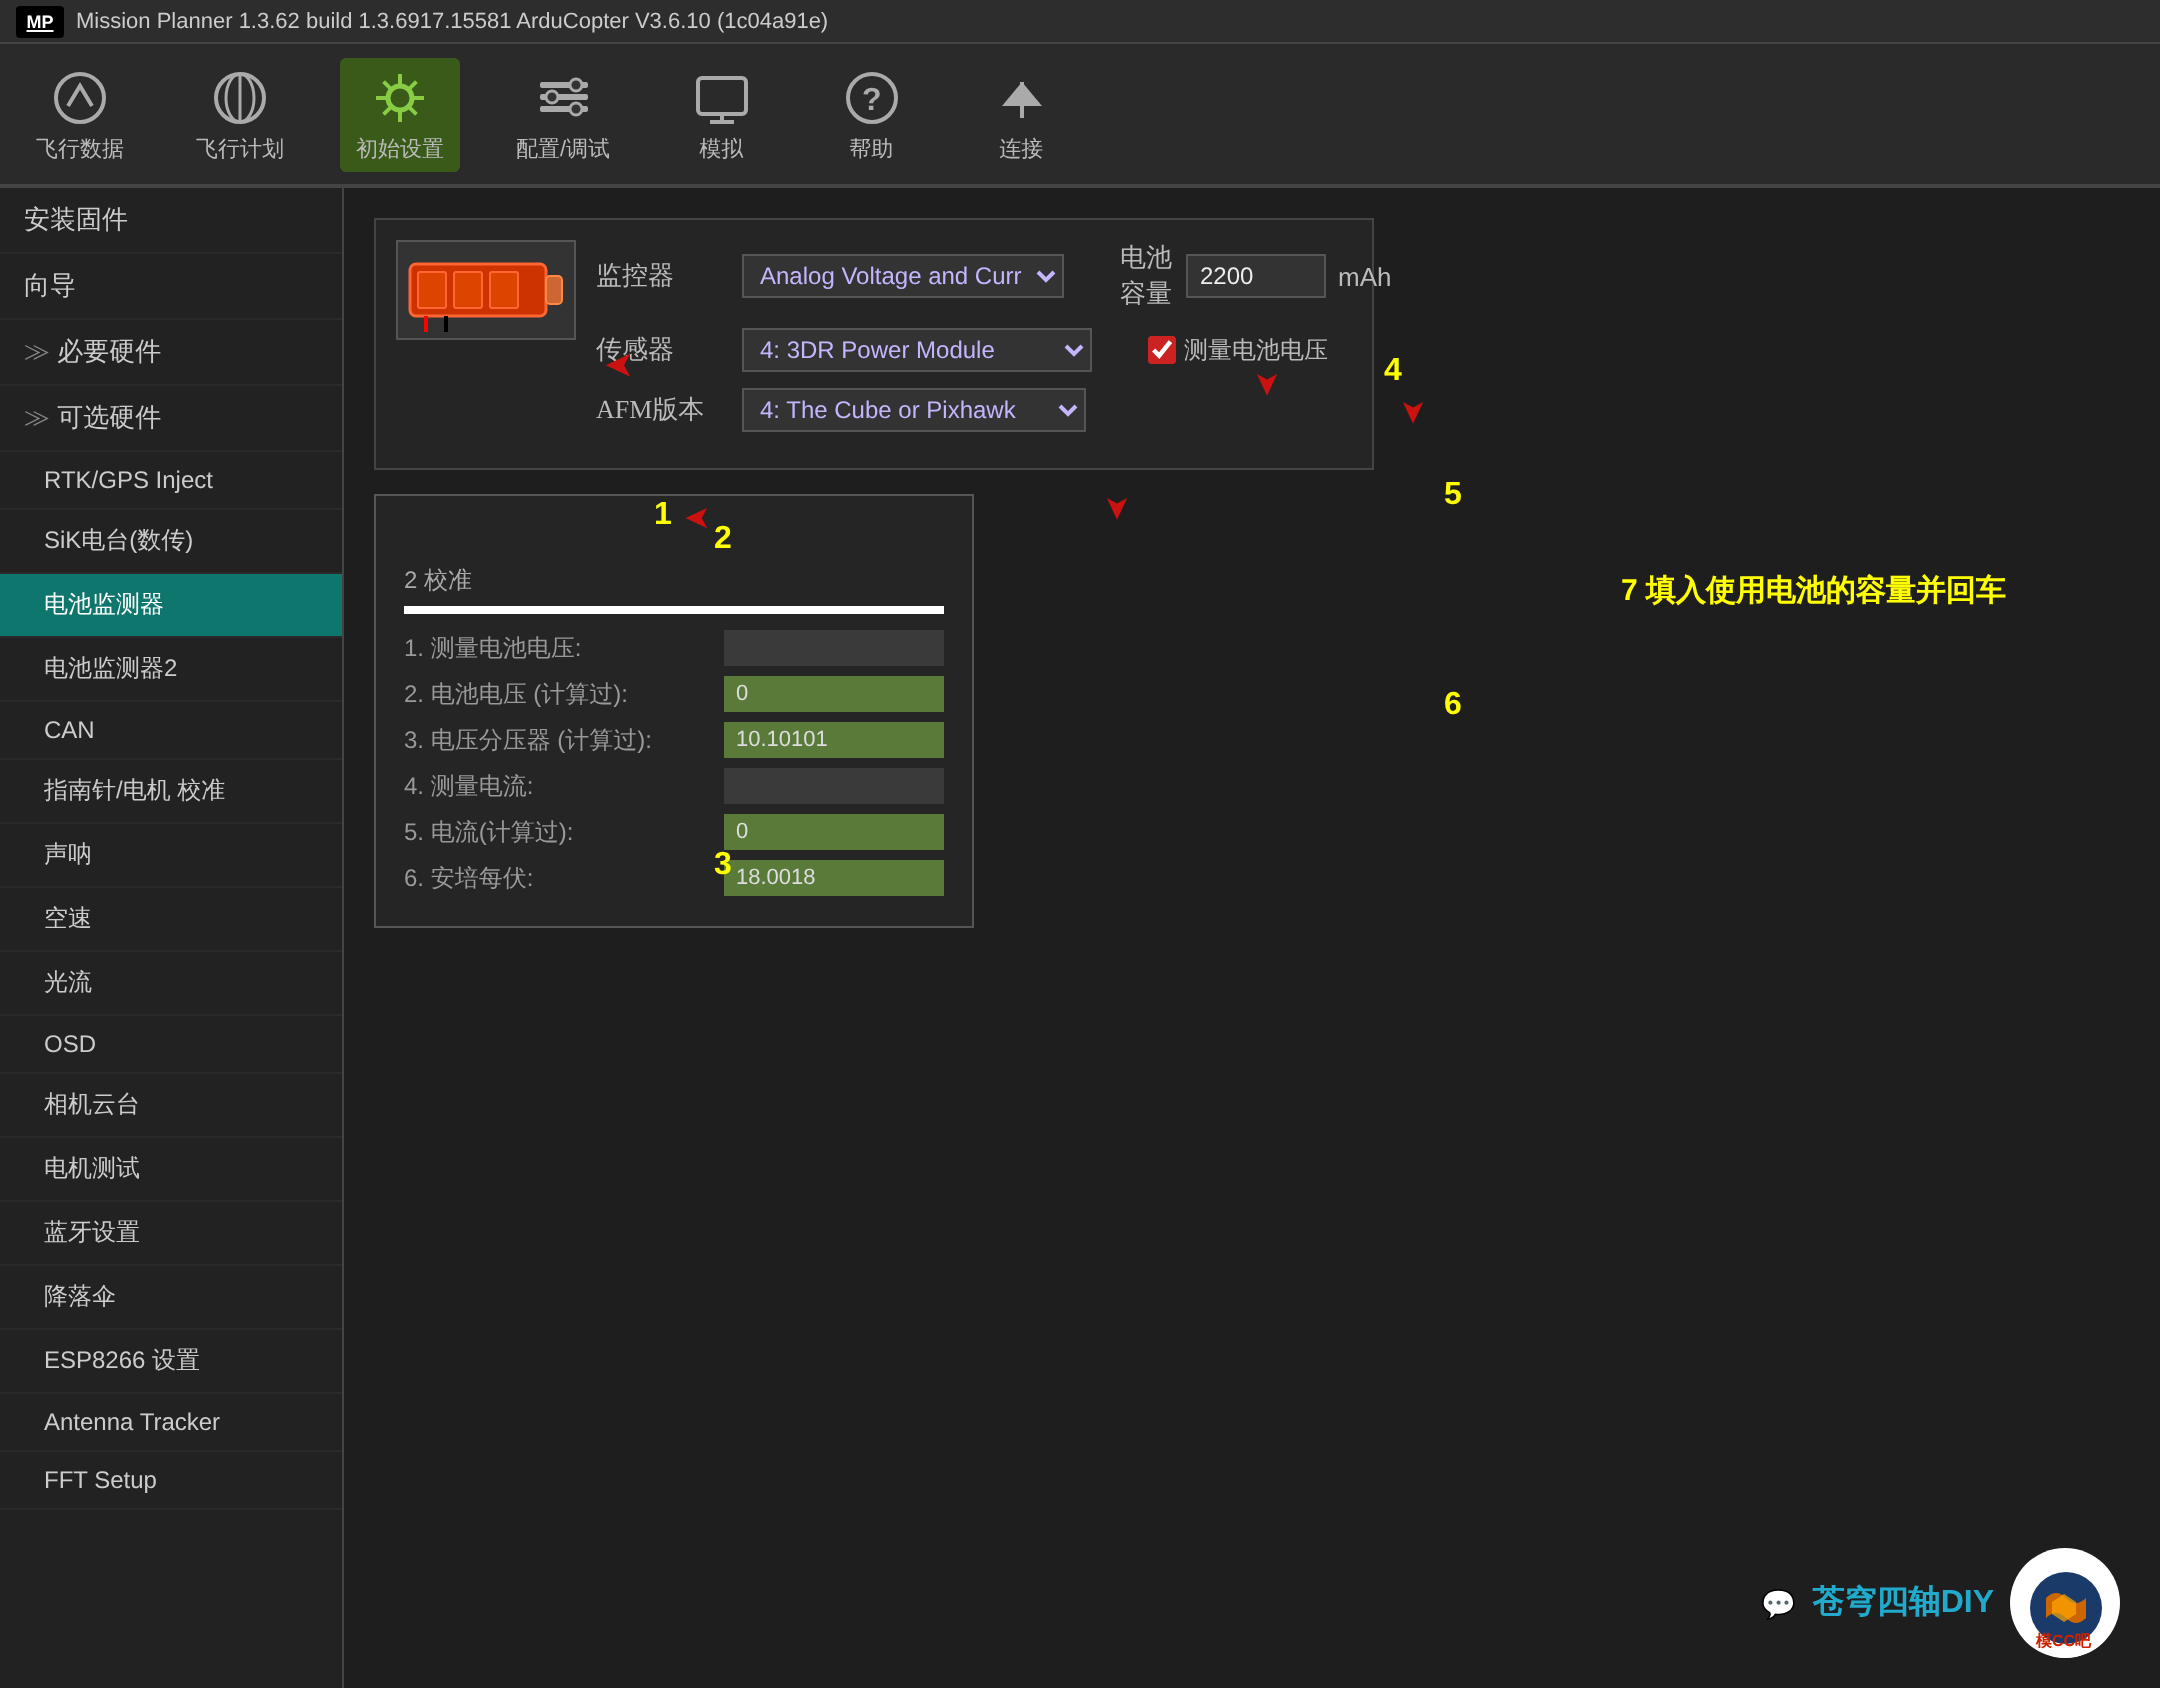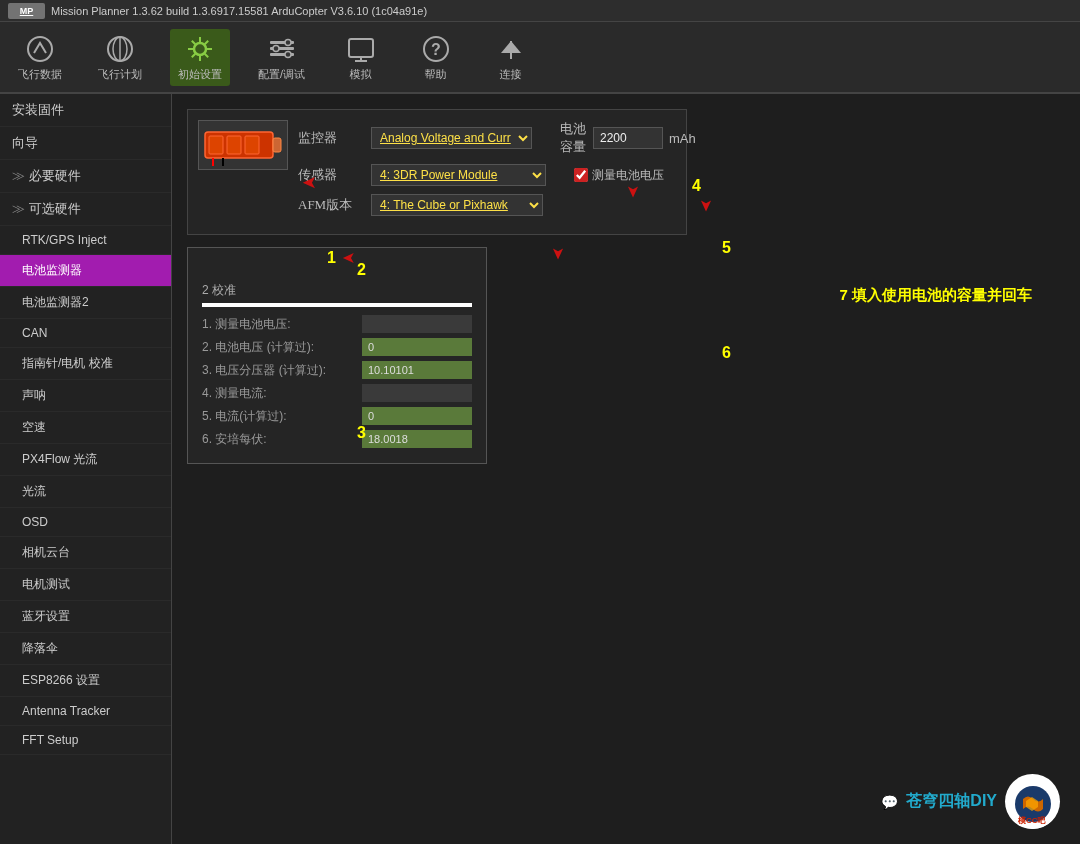--- a/index.html
+++ b/index.html
@@ -18,22 +18,22 @@
       background: #2d2d2d;
       height: 22px;
       display: flex;
       align-items: center;
       padding: 0 8px;
       font-size: 11px;
       color: #ccc;
       border-bottom: 1px solid #444;
     }
     #titlebar-icon {
-      width: 37px; height: 16px;
-      background: #737373;
+      width: 24px; height: 16px;
+      background: #000000;
       border-radius: 2px;
       margin-right: 6px;
       display: flex; align-items: center; justify-content: center;
       font-size: 9px; color: white; font-weight: bold; text-decoration: underline;
     }
 
     
     #toolbar {
       background: #2a2a2a;
       height: 72px;
@@ -81,21 +81,21 @@
       flex-shrink: 0;
     }
     .sidebar-item {
       padding: 7px 12px;
       cursor: pointer;
       color: #ccc;
       font-size: 13px;
       border-bottom: 1px solid #2a2a2a;
       white-space: nowrap;
     }
-    .sidebar-item.active { background: #a21caf; color: #fff; }
+    .sidebar-item.active { background: #0f766e; color: #fff; }
     .sidebar-item.indent { padding-left: 22px; font-size: 12px; }
 
     
     #content {
       flex: 1;
       background: #1e1e1e;
       padding: 15px;
       position: relative;
     }
 
@@ -118,26 +118,25 @@
       color: #bbb;
       font-size: 13px;
       width: 65px;
       flex-shrink: 0;
       font-family: Liberation Serif, serif;
     }
 
     .panel-select {
       background: #333;
       border: 1px solid #555;
-      color: #fde047;
+      color: #c4b5fd;
       padding: 2px 4px;
       font-size: 12px;
       height: 22px;
       cursor: pointer;
-      text-decoration: underline;
     }
 
     .panel-input {
       background: #333;
       border: 1px solid #555;
       color: #eee;
       padding: 2px 6px;
       font-size: 12px;
       height: 22px;
       width: 70px;
@@ -342,40 +341,40 @@
     </div>
     <div class="sidebar-item">
       <span style="color:#888">≫ </span><span>必要硬件</span>
     </div>
     <div class="sidebar-item">
       <span style="color:#888">≫ </span><span>可选硬件</span>
     </div>
     <div class="sidebar-item indent">
       <span>RTK/GPS Inject</span>
     </div>
+    <div class="sidebar-item indent">
+      <span>SiK电台(数传)</span>
+    </div>
     <div class="sidebar-item indent active">
       <span>电池监测器</span>
     </div>
     <div class="sidebar-item indent">
       <span>电池监测器2</span>
     </div>
     <div class="sidebar-item indent">
       <span>CAN</span>
     </div>
     <div class="sidebar-item indent">
       <span>指南针/电机 校准</span>
     </div>
     <div class="sidebar-item indent">
       <span>声呐</span>
     </div>
     <div class="sidebar-item indent">
       <span>空速</span>
-    </div>
-    <div class="sidebar-item indent">
-      <span>PX4Flow 光流</span>
     </div>
     <div class="sidebar-item indent">
       <span>光流</span>
     </div>
     <div class="sidebar-item indent">
       <span>OSD</span>
     </div>
     <div class="sidebar-item indent">
       <span>相机云台</span>
     </div>
@@ -478,21 +477,21 @@
         <input class="cal-value" value="0" style="background: rgb(90, 122, 58); color: rgb(221, 221, 221);">
       </div>
       <div class="cal-row">
         <span class="cal-label">6. 安培每伏:</span>
         <input class="cal-value" value="18.0018" style="background: rgb(90, 122, 58); color: rgb(221, 221, 221);">
       </div>
     </div>
 
     <div style="position:absolute; top:330px; left:185px; color:#ffff00; font-size:16px; font-weight:bold;">3</div>
 
-    <div style="position:absolute; top:192px; right:48px; color:#ffff00; font-size:15px; font-weight:bold; max-width:250px; text-align:left;">7 填入使用电池的容量并回车</div>
+    <div style="position:absolute; top:192px; right:77px; color:#ffff00; font-size:15px; font-weight:bold; max-width:250px; text-align:left;">7 填入使用电池的容量并回车</div>
 
     <div style="position:absolute; top:78px; left:130px; color:#cc1111; font-size:18px; transform: rotate(180deg);">➤</div>
 
     <div style="position:absolute; top:88px; left:455px; color:#cc1111; font-size:16px; transform:rotate(90deg);">➤</div>
 
     <div style="position:absolute; top:150px; left:380px; color:#cc1111; font-size:16px; transform:rotate(90deg);">➤</div>
 
     <div style="position:absolute; top:102px; left:528px; color:#cc1111; font-size:16px; transform:rotate(90deg);">➤</div>
 
     <div style="position:absolute; top:167px; left:185px; color:#ffff00; font-size:16px; font-weight:bold;">2</div>

